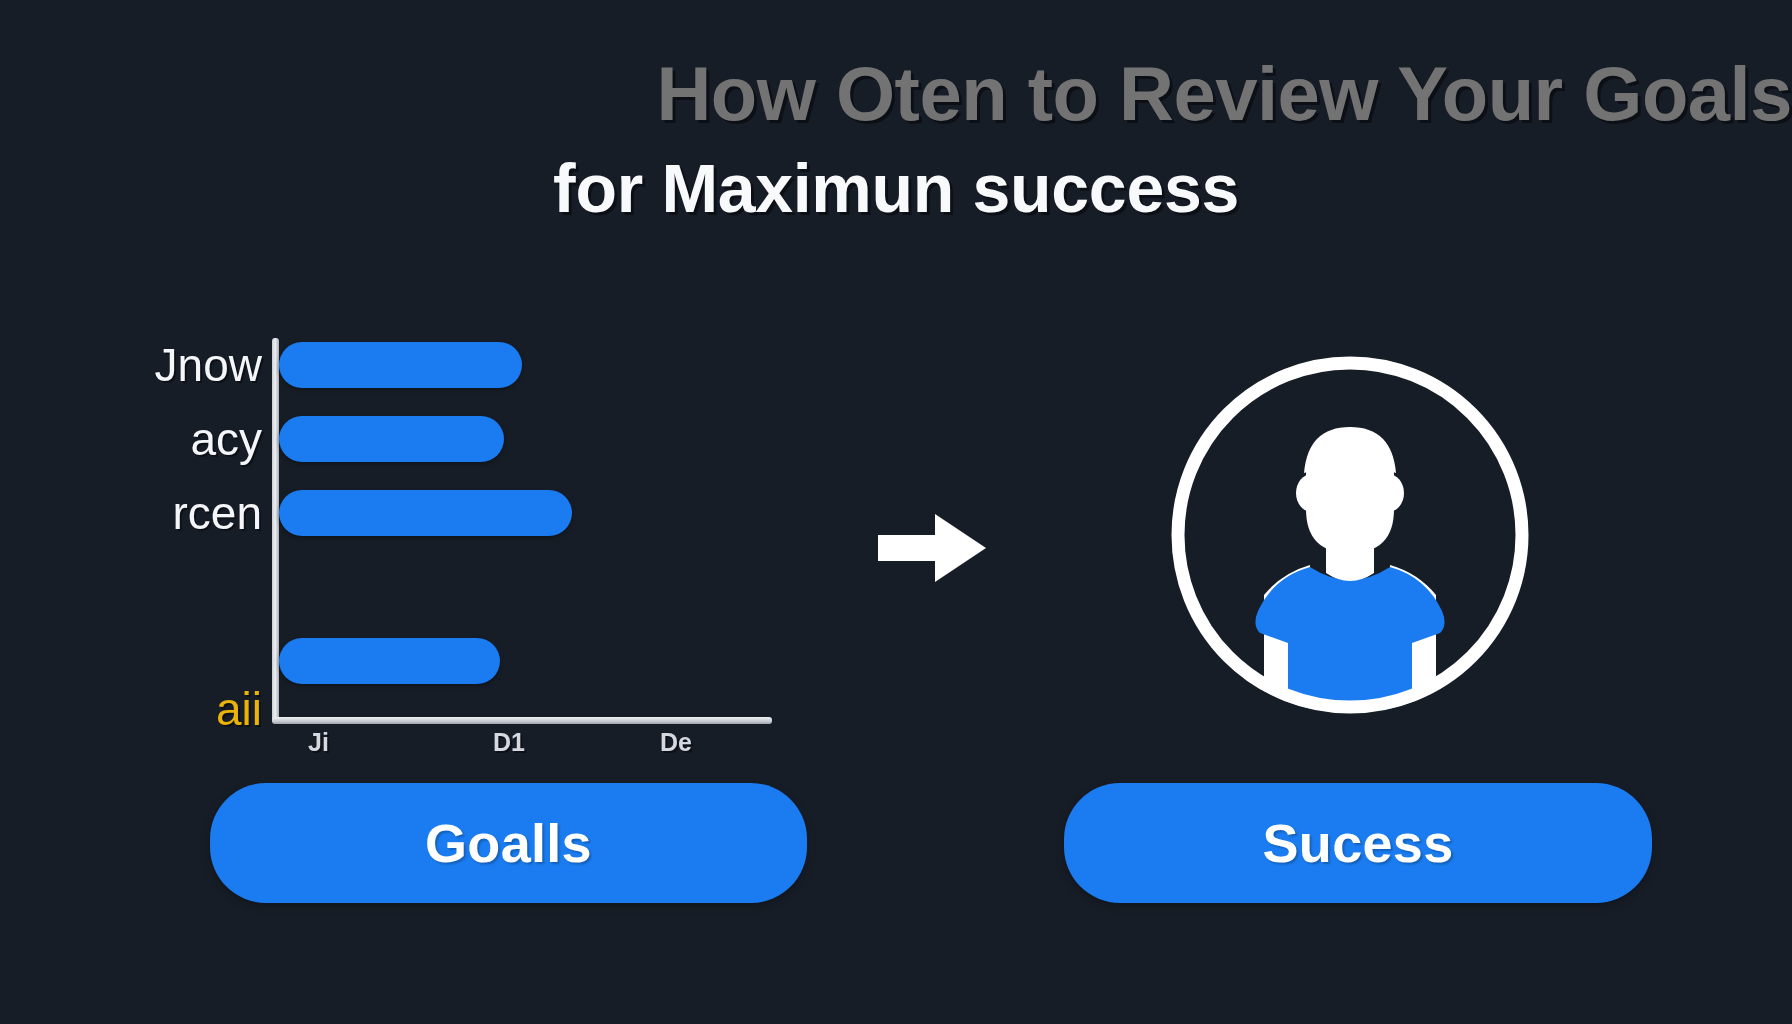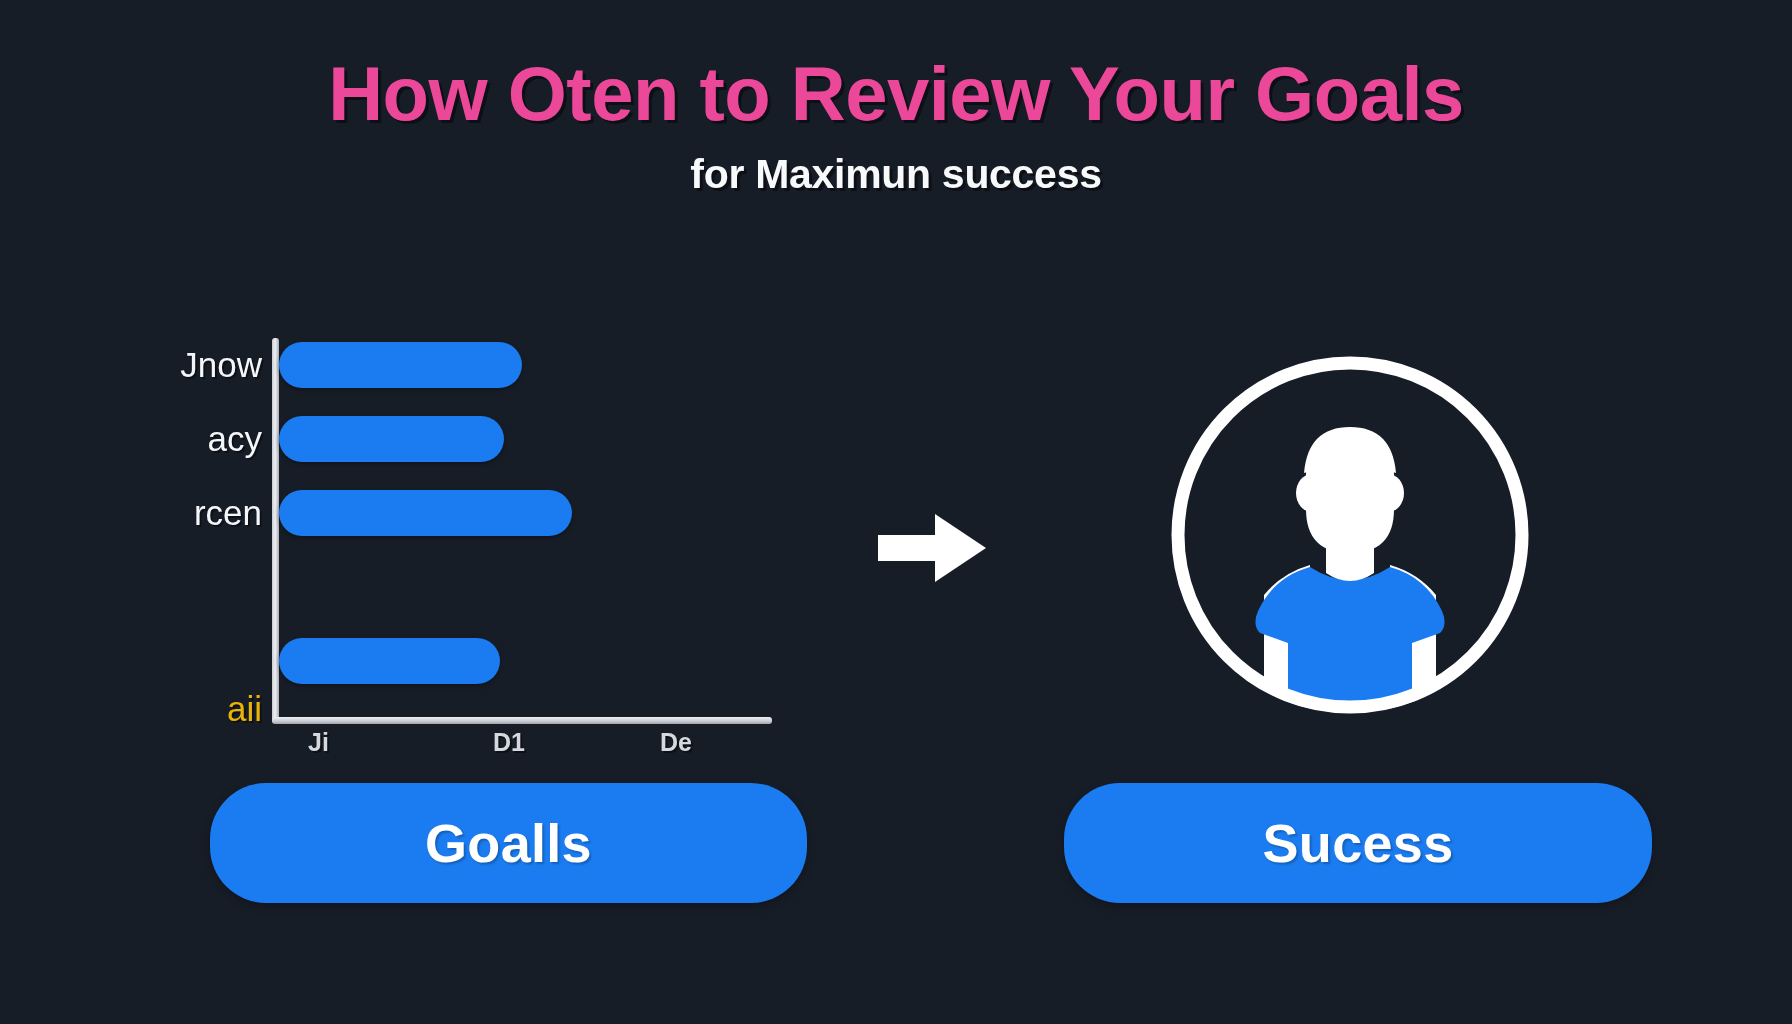--- a/index.html
+++ b/index.html
@@ -20,33 +20,34 @@
   
   #title-block {
     position: absolute;
     left: 0;
     top: 56px;
     width: 1792px;
     text-align: center;
   }
   #main-title {
     display: block;
-    color: #ec4899;
+    color: #737373;
     font-size: 76px;
     font-weight: 700;
     letter-spacing: -0.5px;
     line-height: 1.0;
     text-shadow: 3px 3px 0 rgba(0,0,0,0.45);
     white-space: nowrap;
+    text-align: right;
   }
   #sub-title {
     display: block;
     margin-top: 22px;
     color: #f7f9fb;
-    font-size: 41px;
+    font-size: 68px;
     font-weight: 700;
     letter-spacing: -0.3px;
     line-height: 1.0;
     text-shadow: 3px 3px 0 rgba(0,0,0,0.45);
     white-space: nowrap;
   }
 
   
   #chart-panel {
     position: absolute;
@@ -85,21 +86,21 @@
     left: 0;
     height: 46px;
   }
   .bar-label {
     position: absolute;
     right: 538px;
     top: 0;
     width: 160px;
     text-align: right;
     color: #f4f6f9;
-    font-size: 35px;
+    font-size: 46px;
     font-weight: 400;
     line-height: 46px;
     text-shadow: 2px 2px 0 rgba(0,0,0,0.4);
     white-space: nowrap;
   }
   .bar-label.accent { color: #2d8bf5; }
   .bar-fill {
     position: absolute;
     left: 179px;
     top: 0;

